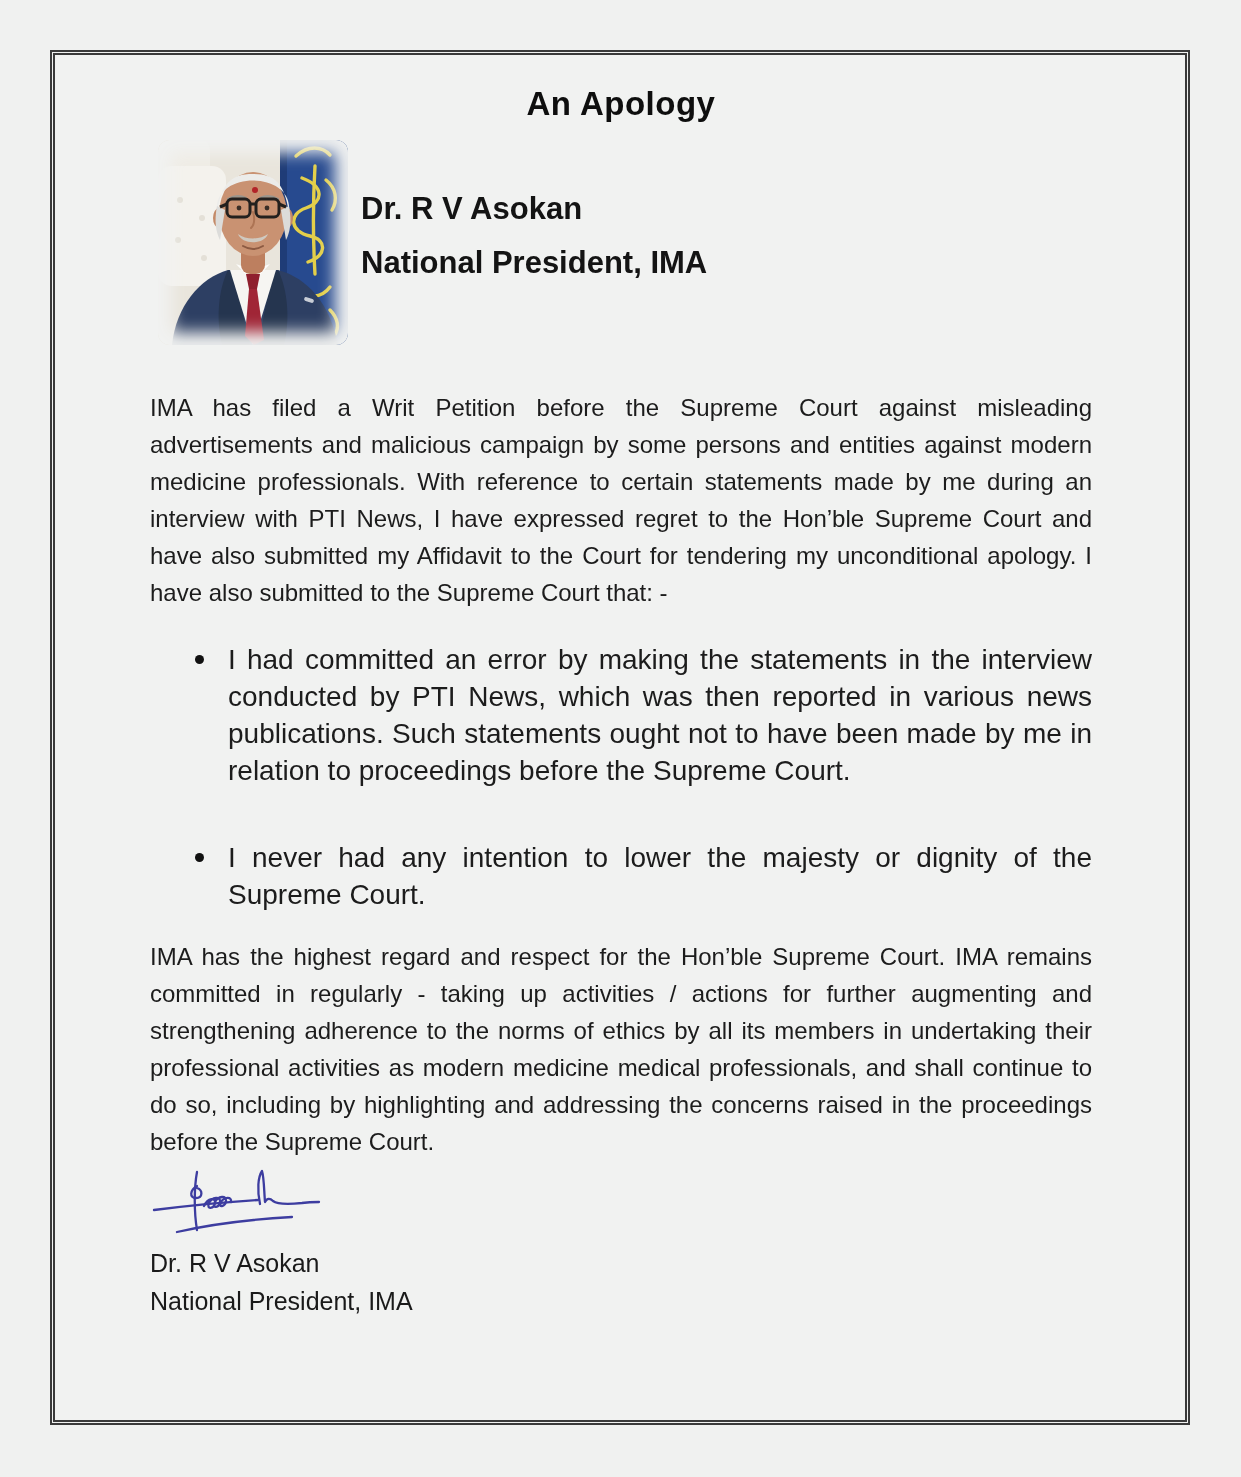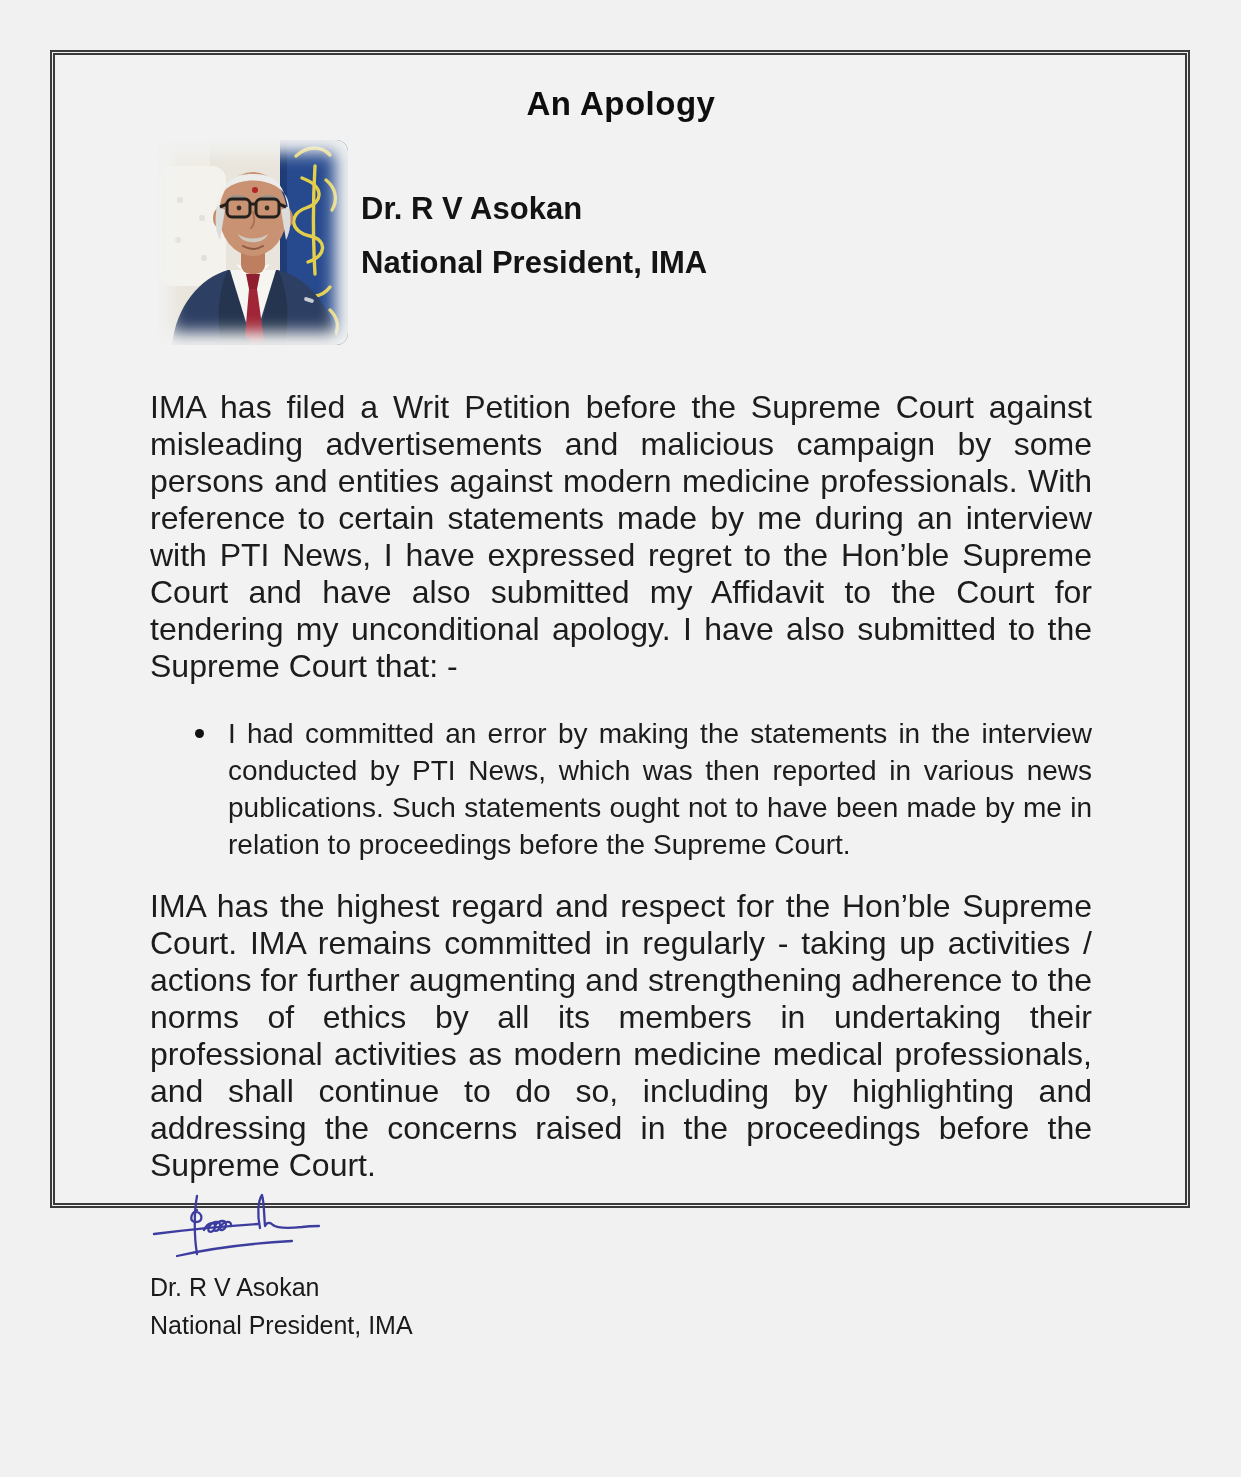--- a/index.html
+++ b/index.html
@@ -6,21 +6,21 @@
   html, body { width: 1241px; height: 1477px; }
   body {
     background: #f0f1f0;
     font-family: "Liberation Sans", sans-serif;
     color: #1c1c1c;
     position: relative;
   }
   .frame {
     position: absolute;
     left: 50px; top: 50px;
-    width: 1140px; height: 1158px;
+    width: 1140px; height: 1375px;
     border: 5px double #3a3a3a;
     background: #f1f2f1;
   }
   .content {
     padding: 30px 93px 0 95px;
   }
   .doc-title {
     text-align: center;
     font-size: 33px;
     font-weight: 700;
@@ -52,21 +52,21 @@
     padding-top: 50px;
   }
   .name-block .line {
     font-size: 31px;
     font-weight: 700;
     line-height: 38px;
     color: #141414;
   }
   .name-block .line + .line { margin-top: 16px; }
   p.body-text {
-    font-size: 32px;
+    font-size: 24px;
     line-height: 37px;
     text-align: justify;
     color: #1c1c1c;
   }
   .para-intro   { margin-top: 44px; }
   .para-closing { margin-top: 25px; }
   ul.points {
     list-style: none;
     margin: 30px 0 0 45px;
   }
@@ -182,20 +182,24 @@
         <div class="line">National President, IMA</div>
       </div>
     </div>
 
     <p class="body-text para-intro">IMA has filed a Writ Petition before the Supreme Court against misleading advertisements and malicious campaign by some persons and entities against modern medicine professionals. With reference to certain statements made by me during an interview with PTI News, I have expressed regret to the Hon’ble Supreme Court and have also submitted my Affidavit to the Court for tendering my unconditional apology. I have also submitted to the Supreme Court that: -</p>
 
     <ul class="points">
       <li>
         <span class="bullet-dot"></span>
         <span>I had committed an error by making the statements in the interview conducted by PTI News, which was then reported in various news publications. Such statements ought not to have been made by me in relation to proceedings before the Supreme Court.</span>
+      </li>
+      <li>
+        <span class="bullet-dot"></span>
+        <span>I never had any intention to lower the majesty or dignity of the Supreme Court.</span>
       </li>
     </ul>
 
     <p class="body-text para-closing">IMA has the highest regard and respect for the Hon’ble Supreme Court. IMA remains committed in regularly - taking up activities / actions for further augmenting and strengthening adherence to the norms of ethics by all its members in undertaking their professional activities as modern medicine medical professionals, and shall continue to do so, including by highlighting and addressing the concerns raised in the proceedings before the Supreme Court.</p>
 
     <div class="sig-block">
       <svg width="175" height="80" viewBox="0 0 175 80">
         <g stroke="#3d3da0" stroke-width="2.3" fill="none" stroke-linecap="round" stroke-linejoin="round">
           <path d="M2 46 C34 42 72 38 106 36"></path>
           <path d="M45 8 C42 24 42 48 45 66"></path>

